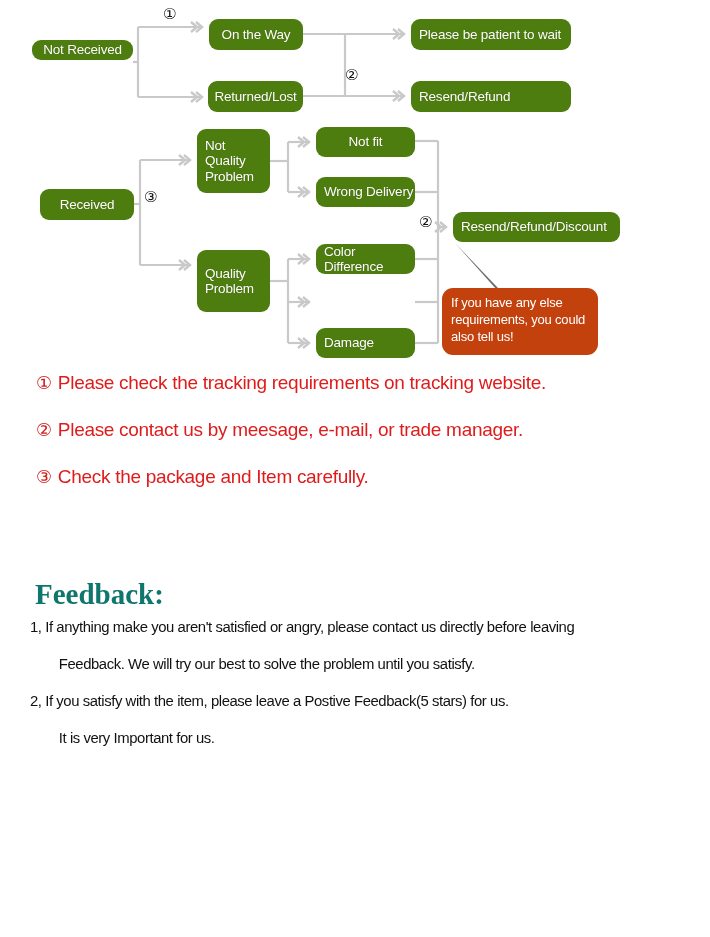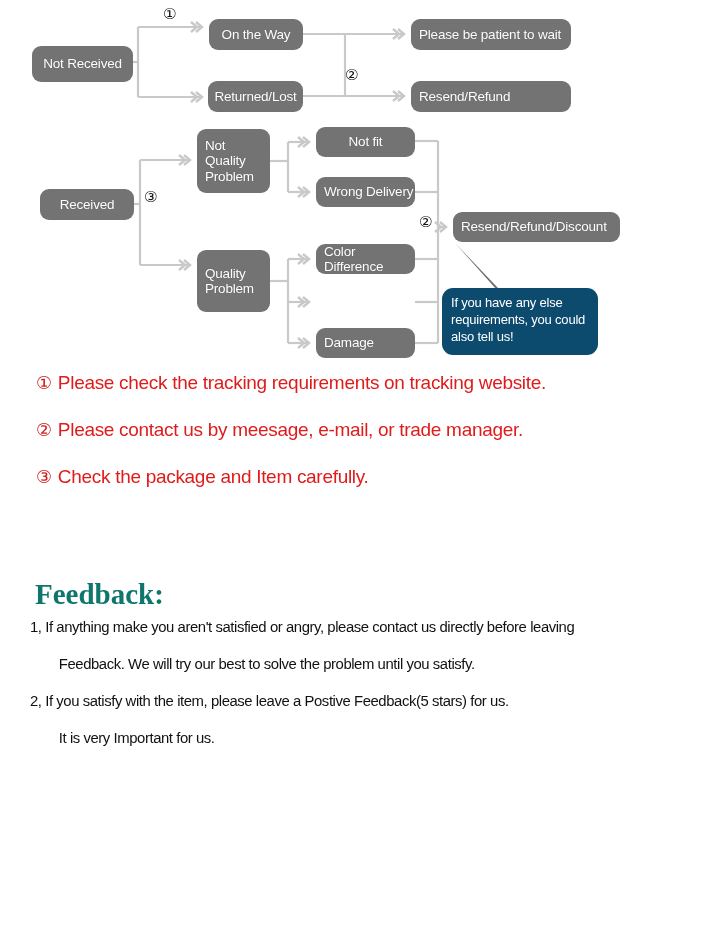--- a/index.html
+++ b/index.html
@@ -26,41 +26,41 @@
   #flow-svg {
     position: absolute;
     left: 0;
     top: 0;
     width: 710px;
     height: 372px;
   }
 
   .node {
     position: absolute;
-    background: #737373;
+    background: #4d7c0f;
     color: #ffffff;
     border-radius: 9px;
     font-family: "Liberation Sans", sans-serif;
     font-size: 13.5px;
     line-height: 15.5px;
     letter-spacing: -0.2px;
     display: flex;
     align-items: center;
     box-sizing: border-box;
     white-space: pre-line;
     text-shadow: 0 0 1px rgba(0,0,0,0.25);
   }
   .node.center { justify-content: center; text-align: center; }
   .node.left   { justify-content: flex-start; text-align: left; padding-left: 8px; }
   .node.multiline { align-items: center; }
 
   
   .bubble {
     position: absolute;
-    background: #0c4a6e;
+    background: #c2410c;
     color: #ffffff;
     border-radius: 11px;
     font-size: 13px;
     line-height: 17px;
     padding: 6px 9px 6px 9px;
     box-sizing: border-box;
     white-space: pre-line;
     letter-spacing: -0.2px;
   }
 
@@ -180,21 +180,21 @@
       <path d="M415,302 L438,302"></path>
       <path d="M415,343 L438,343"></path>
       <path d="M438,141 L438,343"></path>
 
       <path d="M438,227 L447,227" marker-end="url(#chev)"></path>
     </g>
 
     <polygon points="455,243 505,299 487,306 498,288" fill="#6e6e6e"></polygon>
   </svg>
 
-  <div class="node center" style="left:32px; top:46px; width:101px; height:36px;">Not Received</div>
+  <div class="node center" style="left:32px; top:40px; width:101px; height:20px;">Not Received</div>
 
   <div class="node center" style="left:209px; top:19px; width:94px; height:31px;">On the Way</div>
 
   <div class="node center" style="left:208px; top:81px; width:95px; height:31px;">Returned/Lost</div>
 
   <div class="node left" style="left:411px; top:19px; width:160px; height:31px;">Please be patient to wait</div>
 
   <div class="node left" style="left:411px; top:81px; width:160px; height:31px;text-align:center;">Resend/Refund</div>
 
   <div class="node center" style="left:40px; top:189px; width:94px; height:31px;">Received</div>

